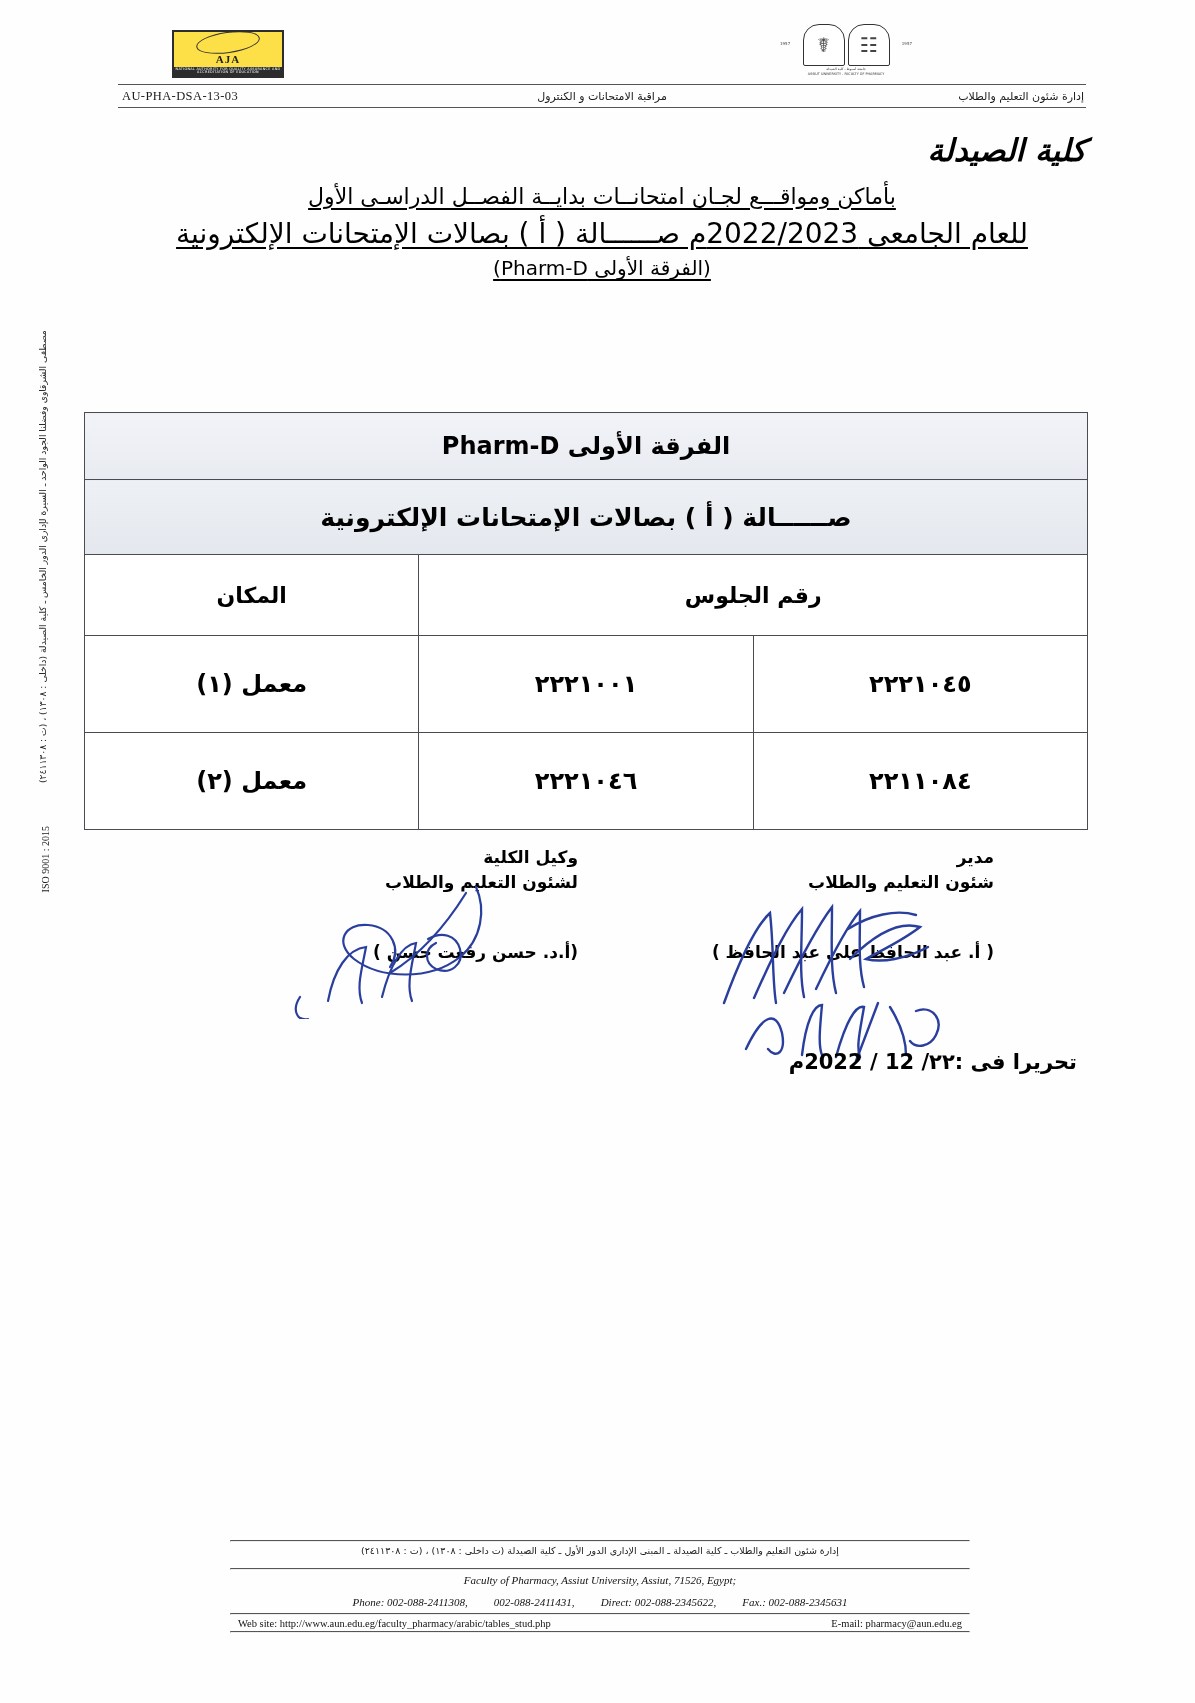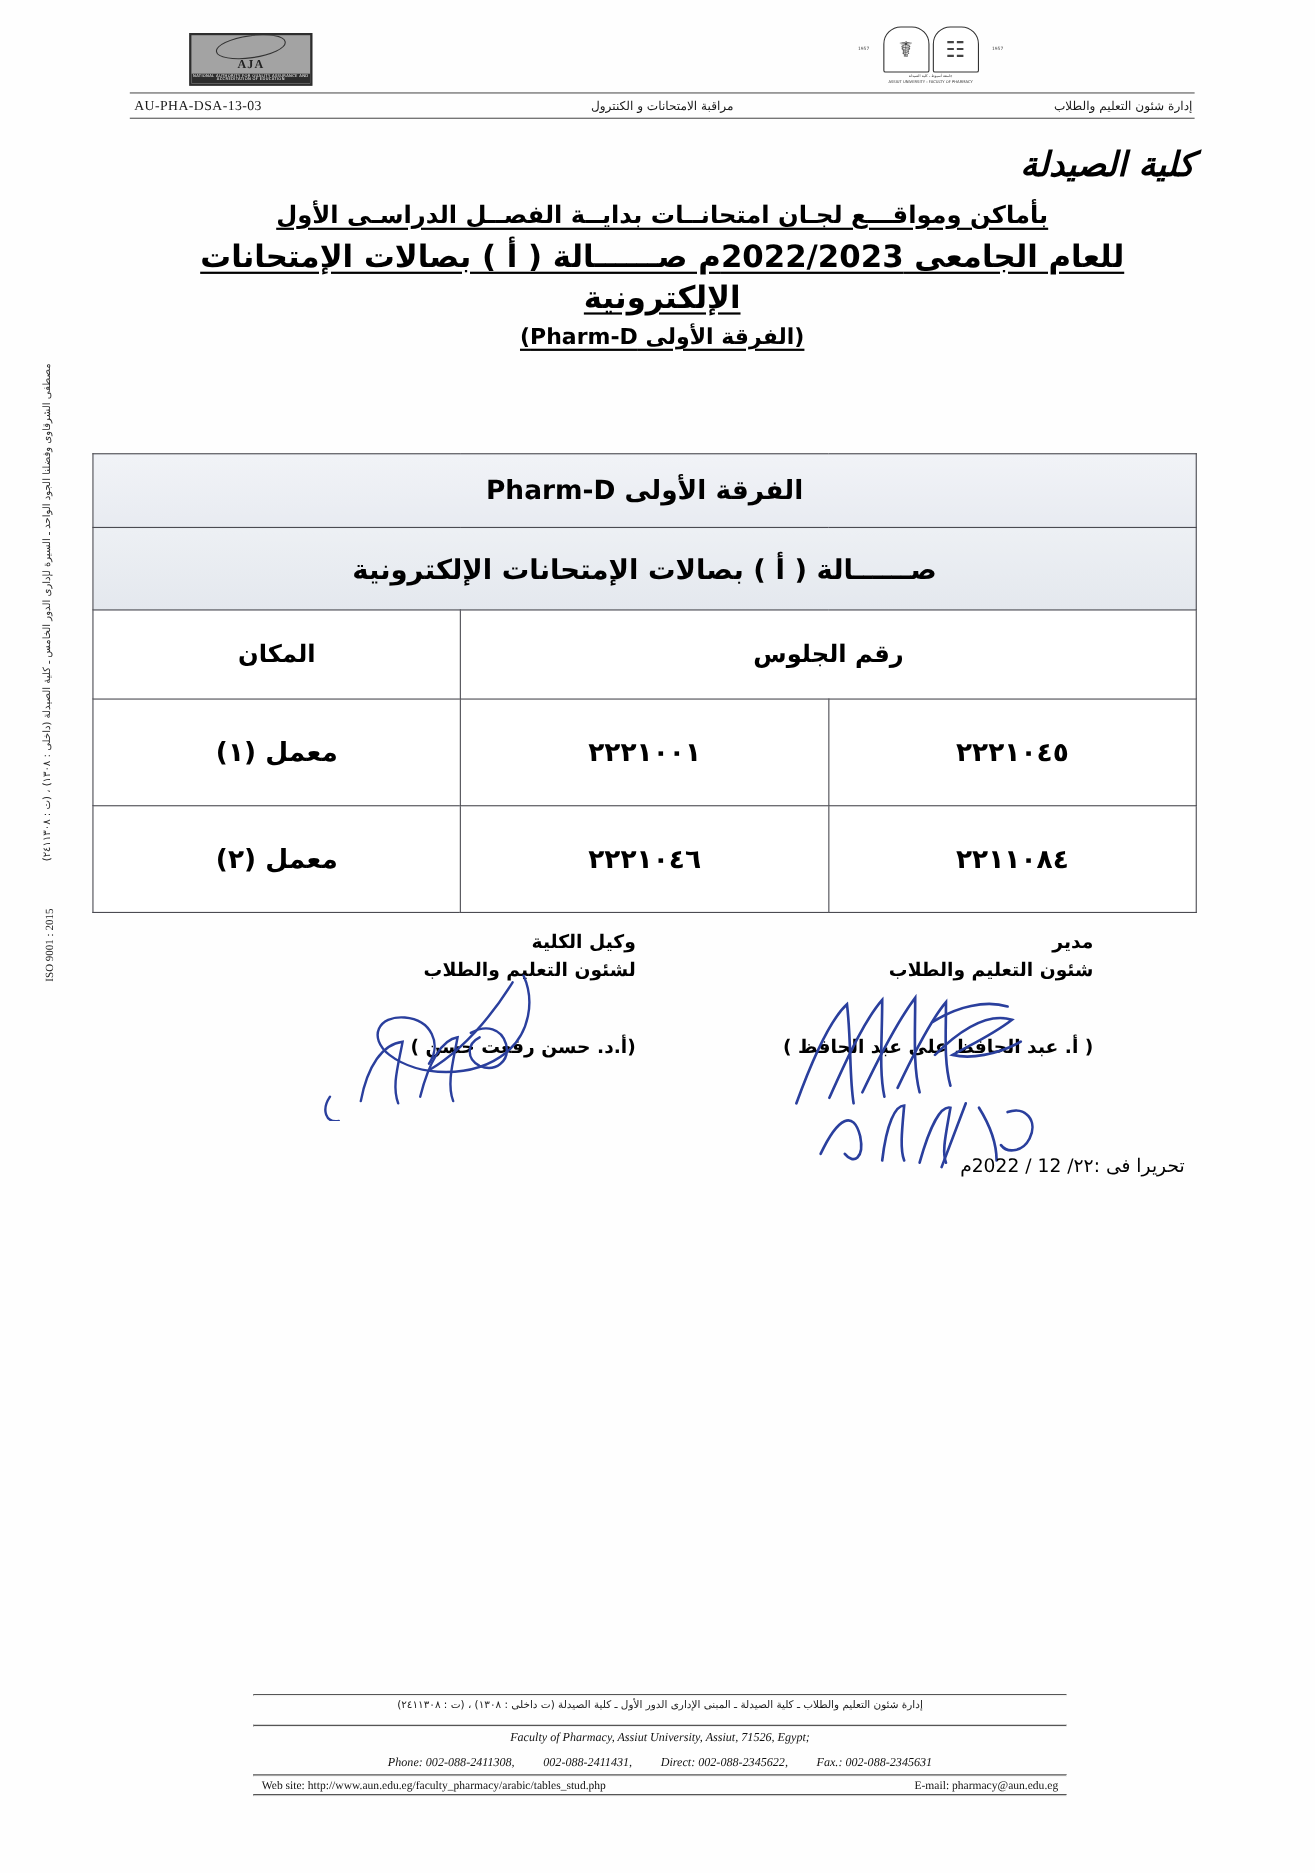--- a/index.html
+++ b/index.html
@@ -30,21 +30,21 @@
     height: 66px;
   }
   .logo-aja {
     position: absolute;
     left: 172px;
     top: 16px;
     width: 112px;
     height: 48px;
     border: 2px solid #2d2d2d;
     box-sizing: border-box;
-    background: #a3a3a3;
+    background: #fde047;
     display: flex;
     flex-direction: column;
     align-items: center;
     justify-content: center;
     overflow: hidden;
   }
   .logo-aja .ell {
     width: 62px;
     height: 22px;
     border: 1.6px solid #333;
@@ -201,21 +201,21 @@
   .t-bayan {
     font-size: 21px;
     font-weight: bold;
     text-decoration: underline;
     text-underline-offset: 4px;
     margin: 0 0 6px 0;
     letter-spacing: 5px;
   }
   .t-line {
     font-size: 22px;
-    font-weight: bold;
+    font-weight: normal;
     margin: 0 0 3px 0;
     text-decoration: underline;
     text-underline-offset: 4px;
     line-height: 1.35;
   }
   .t-line.l2 { font-size: 28px; }
   .t-line.l3 { font-size: 20px; text-decoration: underline; }
 
   
   .tbl-wrap {
@@ -283,22 +283,22 @@
   .sig-left  { left: 130px; top: 0; width: 330px; }
 
   .scribble {
     position: absolute;
     pointer-events: none;
   }
   .date-line {
     position: absolute;
     top: 1050px;
     right: 118px;
-    font-size: 17px;
-    font-weight: normal;
+    font-size: 21px;
+    font-weight: bold;
     direction: rtl;
   }
 
   
   .footer {
     position: absolute;
     left: 230px;
     top: 1540px;
     width: 740px;
     text-align: center;

